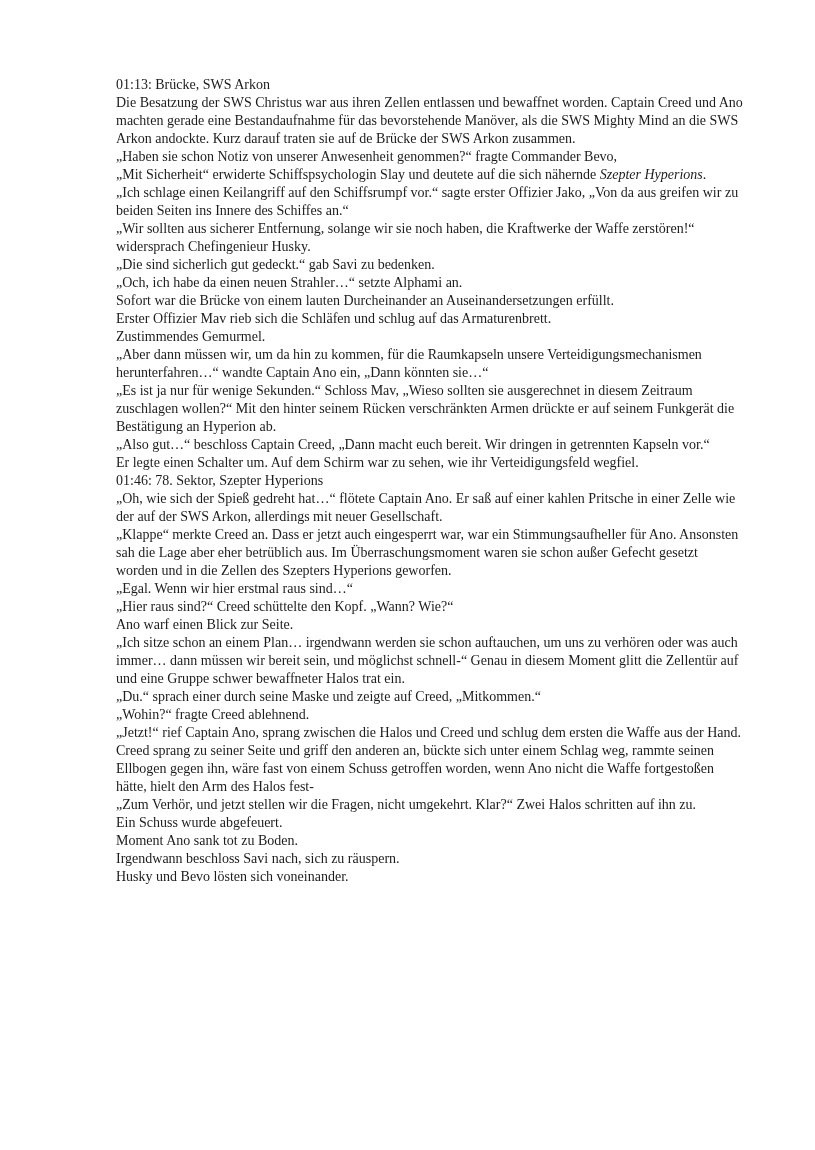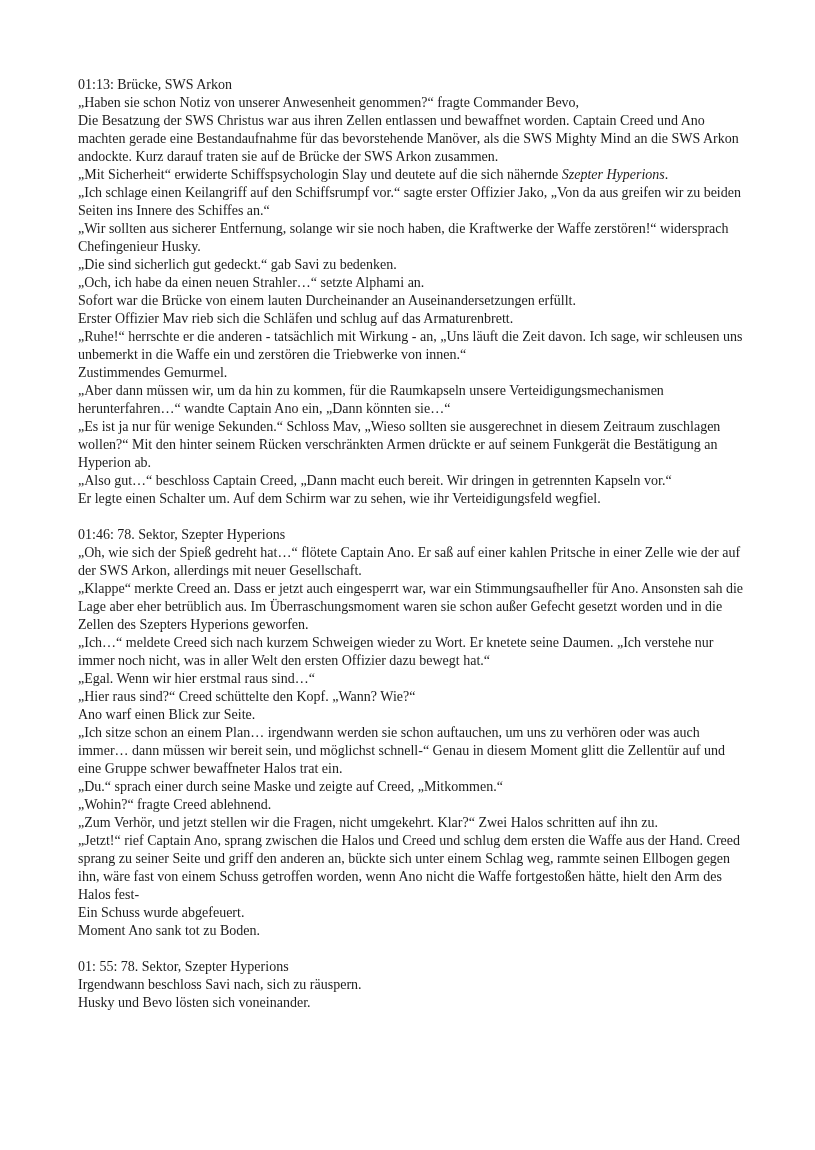--- a/index.html
+++ b/index.html
@@ -6,77 +6,73 @@
     margin: 0;
     padding: 0;
     background: #ffffff;
   }
   .page {
     position: relative;
     width: 815px;
     height: 1150px;
     box-sizing: border-box;
     background: #ffffff;
-    padding: 76px 72px 0 78px;
+    padding: 76px 72px 0 116px;
     color: #1c1c1c;
     font-family: "Liberation Serif", "DejaVu Serif", serif;
     font-size: 14px;
     line-height: 18px;
     overflow: hidden;
   }
   .story-section + .story-section {
-    margin-top: 18px;
   }
   .story-section p {
     margin: 0;
     text-align: left;
   }
   .section-heading {
     font-weight: normal;
   }
   i { font-style: italic; }
 </style>
 </head>
 <body>
 
 <div class="page">
   <div id="document-body">
       <section class="story-section">
         <p class="section-heading">01:13: Brücke, SWS Arkon</p>
+        <p>Die Besatzung der SWS Christus war aus ihren Zellen entlassen und bewaffnet worden. Captain Creed und Ano machten gerade eine Bestandaufnahme für das bevorstehende Manöver, als die SWS Mighty Mind an die SWS Arkon andockte. Kurz darauf traten sie auf de Brücke der SWS Arkon zusammen.</p>
         <p>„Haben sie schon Notiz von unserer Anwesenheit genommen?“ fragte Commander Bevo,</p>
-        <p>Die Besatzung der SWS Christus war aus ihren Zellen entlassen und bewaffnet worden. Captain Creed und Ano machten gerade eine Bestandaufnahme für das bevorstehende Manöver, als die SWS Mighty Mind an die SWS Arkon andockte. Kurz darauf traten sie auf de Brücke der SWS Arkon zusammen.</p>
         <p>„Mit Sicherheit“ erwiderte Schiffspsychologin Slay und deutete auf die sich nähernde <i>Szepter Hyperions</i>.</p>
         <p>„Ich schlage einen Keilangriff auf den Schiffsrumpf vor.“ sagte erster Offizier Jako, „Von da aus greifen wir zu beiden Seiten ins Innere des Schiffes an.“</p>
         <p>„Wir sollten aus sicherer Entfernung, solange wir sie noch haben, die Kraftwerke der Waffe zerstören!“ widersprach Chefingenieur Husky.</p>
         <p>„Die sind sicherlich gut gedeckt.“ gab Savi zu bedenken.</p>
         <p>„Och, ich habe da einen neuen Strahler…“ setzte Alphami an.</p>
         <p>Sofort war die Brücke von einem lauten Durcheinander an Auseinandersetzungen erfüllt.</p>
         <p>Erster Offizier Mav rieb sich die Schläfen und schlug auf das Armaturenbrett.</p>
-        <p>„Ruhe!“ herrschte er die anderen - tatsächlich mit Wirkung - an, „Uns läuft die Zeit davon. Ich sage, wir schleusen uns unbemerkt in die Waffe ein und zerstören die Triebwerke von innen.“</p>
         <p>Zustimmendes Gemurmel.</p>
         <p>„Aber dann müssen wir, um da hin zu kommen, für die Raumkapseln unsere Verteidigungsmechanismen herunterfahren…“ wandte Captain Ano ein, „Dann könnten sie…“</p>
         <p>„Es ist ja nur für wenige Sekunden.“ Schloss Mav, „Wieso sollten sie ausgerechnet in diesem Zeitraum zuschlagen wollen?“ Mit den hinter seinem Rücken verschränkten Armen drückte er auf seinem Funkgerät die Bestätigung an Hyperion ab.</p>
         <p>„Also gut…“ beschloss Captain Creed, „Dann macht euch bereit. Wir dringen in getrennten Kapseln vor.“</p>
         <p>Er legte einen Schalter um. Auf dem Schirm war zu sehen, wie ihr Verteidigungsfeld wegfiel.</p>
       </section>
       <section class="story-section">
         <p class="section-heading">01:46: 78. Sektor, Szepter Hyperions</p>
         <p>„Oh, wie sich der Spieß gedreht hat…“ flötete Captain Ano. Er saß auf einer kahlen Pritsche in einer Zelle wie der auf der SWS Arkon, allerdings mit neuer Gesellschaft.</p>
         <p>„Klappe“ merkte Creed an. Dass er jetzt auch eingesperrt war, war ein Stimmungsaufheller für Ano. Ansonsten sah die Lage aber eher betrüblich aus. Im Überraschungsmoment waren sie schon außer Gefecht gesetzt worden und in die Zellen des Szepters Hyperions geworfen.</p>
-        <p>„Ich…“ meldete Creed sich nach kurzem Schweigen wieder zu Wort. Er knetete seine Daumen. „Ich verstehe nur immer noch nicht, was in aller Welt den ersten Offizier dazu bewegt hat.“</p>
         <p>„Egal. Wenn wir hier erstmal raus sind…“</p>
         <p>„Hier raus sind?“ Creed schüttelte den Kopf. „Wann? Wie?“</p>
         <p>Ano warf einen Blick zur Seite.</p>
         <p>„Ich sitze schon an einem Plan… irgendwann werden sie schon auftauchen, um uns zu verhören oder was auch immer… dann müssen wir bereit sein, und möglichst schnell-“ Genau in diesem Moment glitt die Zellentür auf und eine Gruppe schwer bewaffneter Halos trat ein.</p>
         <p>„Du.“ sprach einer durch seine Maske und zeigte auf Creed, „Mitkommen.“</p>
         <p>„Wohin?“ fragte Creed ablehnend.</p>
+        <p>„Jetzt!“ rief Captain Ano, sprang zwischen die Halos und Creed und schlug dem ersten die Waffe aus der Hand. Creed sprang zu seiner Seite und griff den anderen an, bückte sich unter einem Schlag weg, rammte seinen Ellbogen gegen ihn, wäre fast von einem Schuss getroffen worden, wenn Ano nicht die Waffe fortgestoßen hätte, hielt den Arm des Halos fest-</p>
         <p>„Zum Verhör, und jetzt stellen wir die Fragen, nicht umgekehrt. Klar?“ Zwei Halos schritten auf ihn zu.</p>
-        <p>„Jetzt!“ rief Captain Ano, sprang zwischen die Halos und Creed und schlug dem ersten die Waffe aus der Hand. Creed sprang zu seiner Seite und griff den anderen an, bückte sich unter einem Schlag weg, rammte seinen Ellbogen gegen ihn, wäre fast von einem Schuss getroffen worden, wenn Ano nicht die Waffe fortgestoßen hätte, hielt den Arm des Halos fest-</p>
         <p>Ein Schuss wurde abgefeuert.</p>
         <p>Moment Ano sank tot zu Boden.</p>
       </section>
       <section class="story-section">
-        <p class="section-heading">01: 55: 78. Sektor, Szepter Hyperions</p>
         <p>Irgendwann beschloss Savi nach, sich zu räuspern.</p>
         <p>Husky und Bevo lösten sich voneinander.</p>
       </section>
     </div>
 </div>
 
 </body></html>

